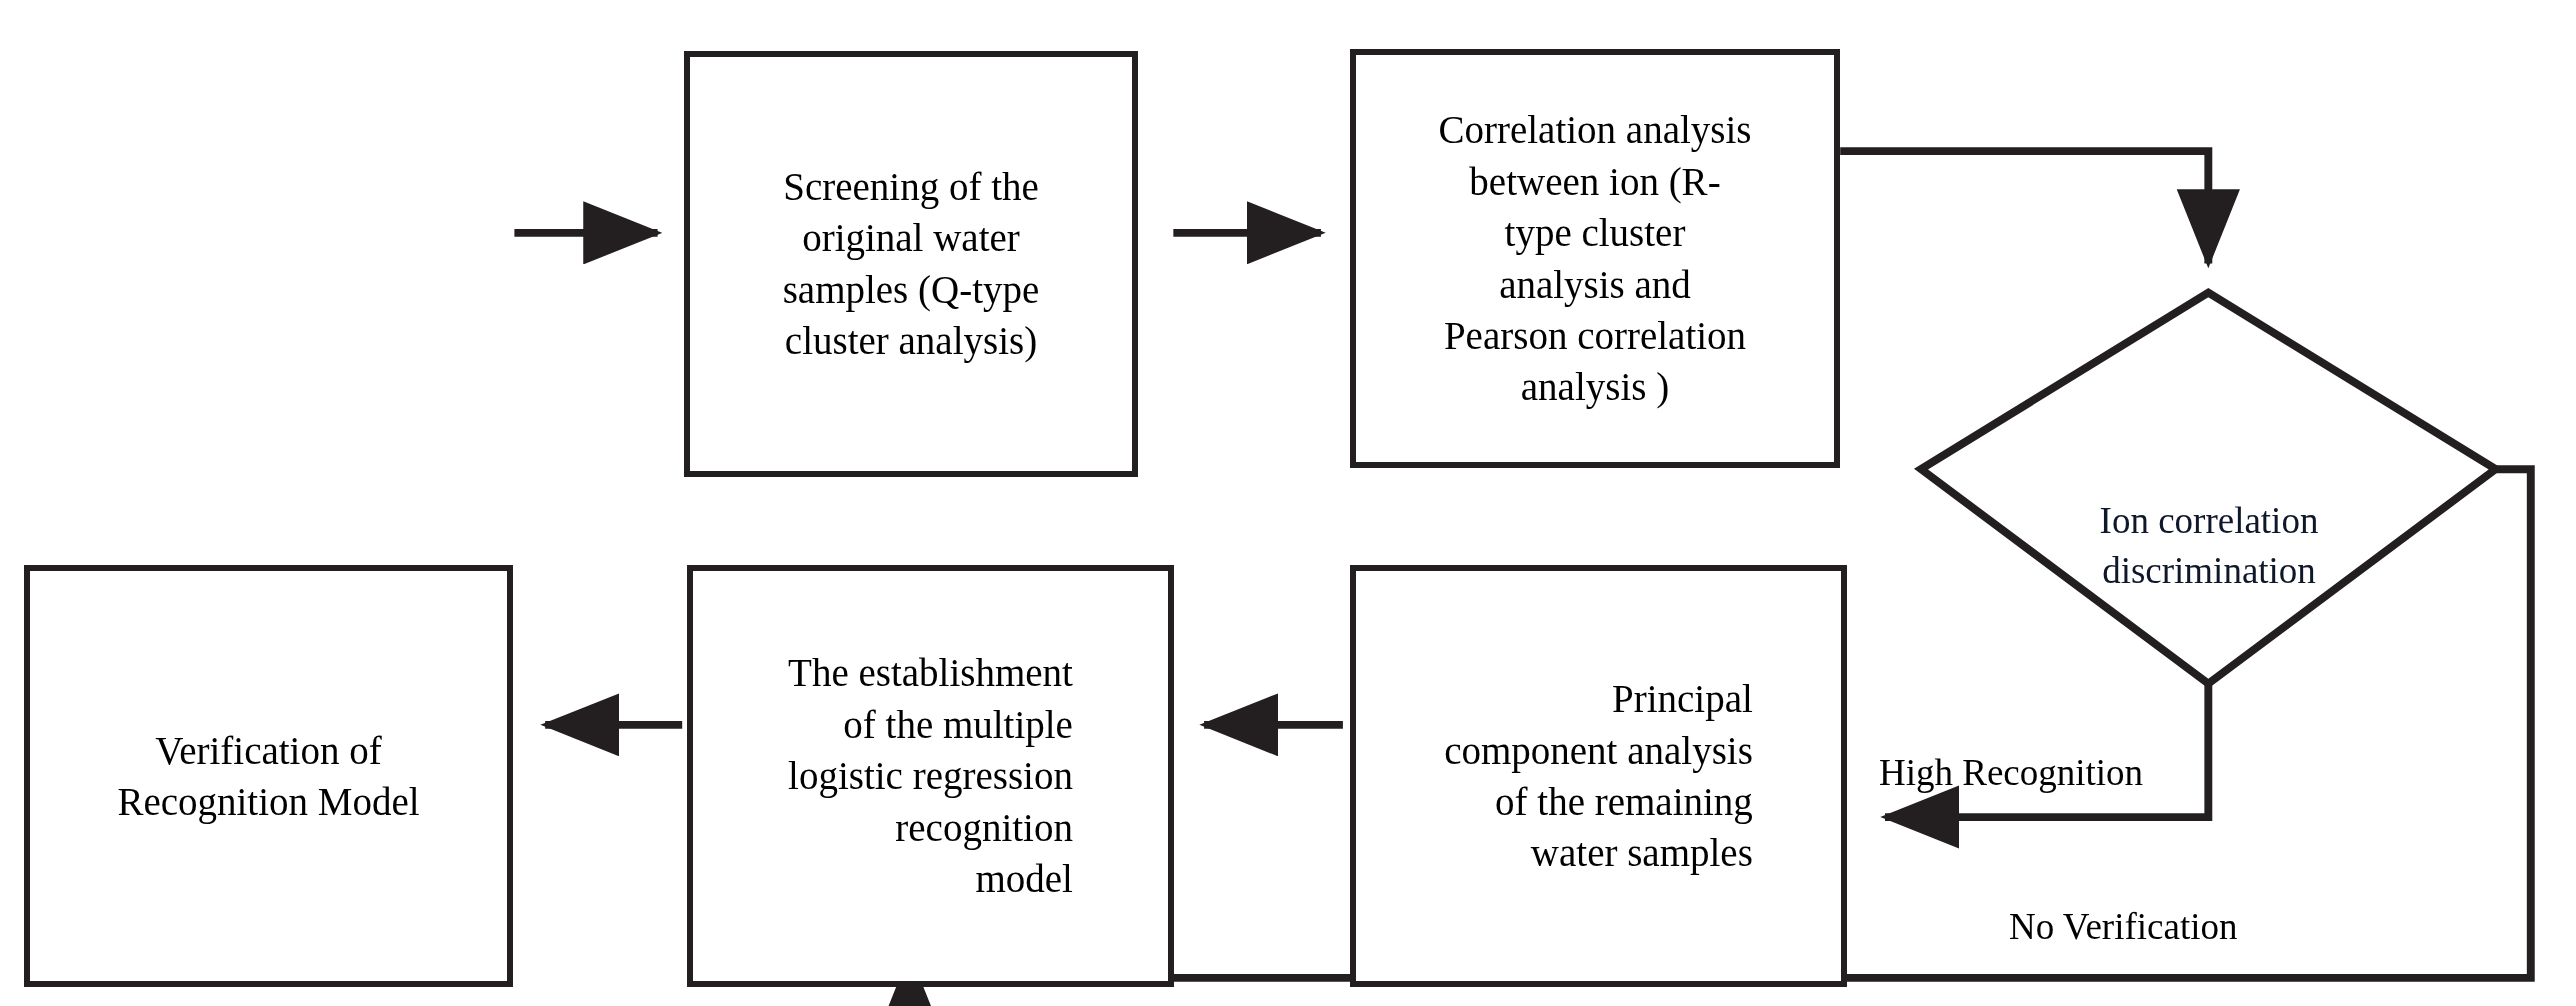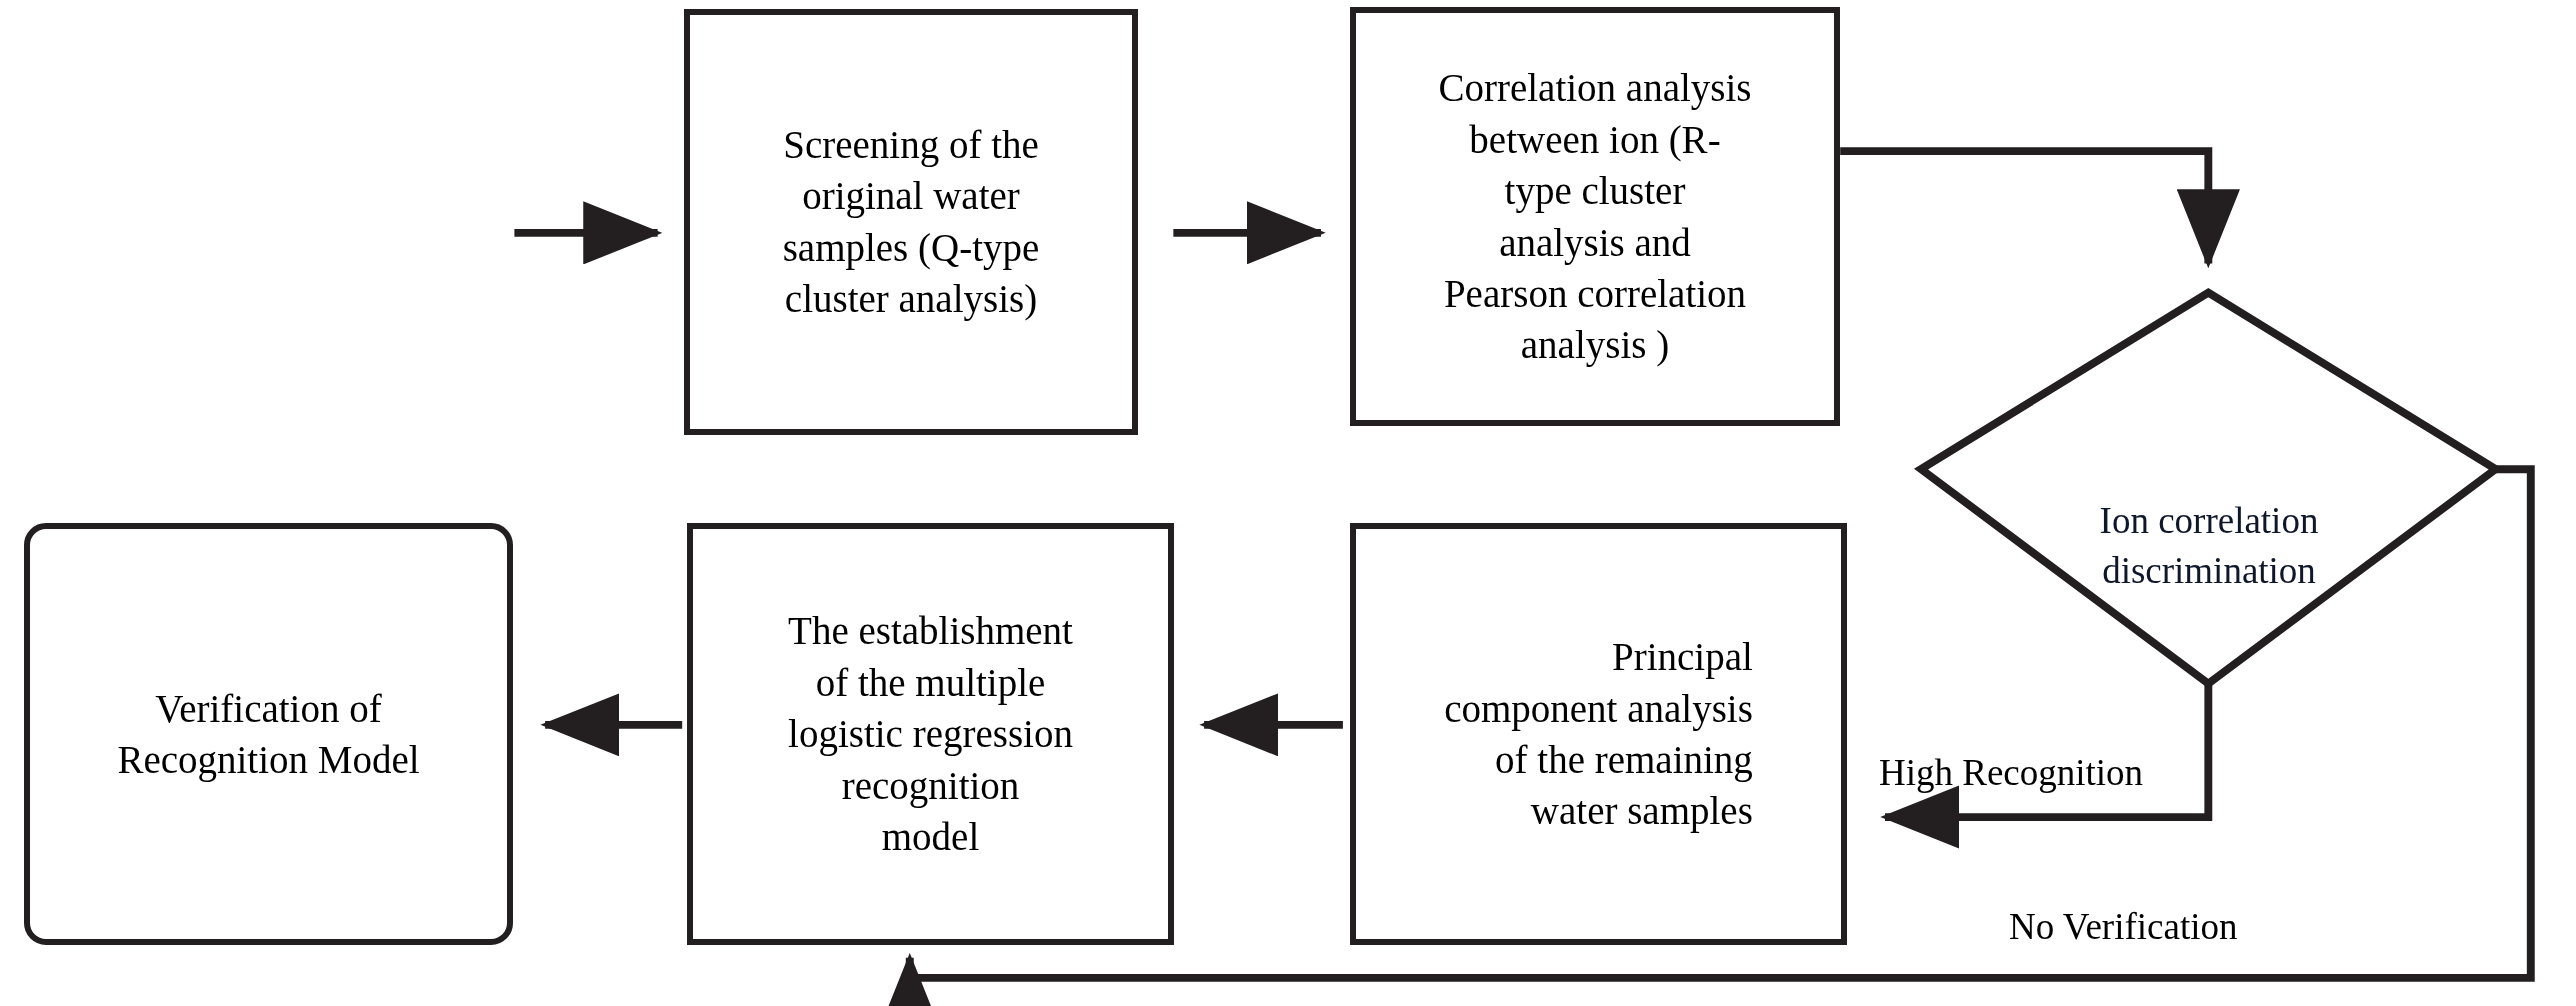--- a/index.html
+++ b/index.html
@@ -26,20 +26,21 @@
   }
   .node {
     position: absolute;
     box-sizing: border-box;
     border: 6.2px solid #231f20;
     background: #ffffff;
     display: flex;
     align-items: center;
     justify-content: center;
     text-align: center;
+    margin-top: 42px;
   }
   .node-label {
     display: block;
     color: #000000;
     font-size: 39px;
     line-height: 1.32;
     padding: 0 23px;
     white-space: pre-line;
   }
   .edge-label {
@@ -110,29 +111,29 @@
 discrimination</span>
   </div>
 
   <div class="node" style="left:1350px; top:523px; width:497px; height:422px;text-align:right;">
     <span class="node-label">Principal
 component analysis
 of the remaining
 water samples</span>
   </div>
 
-  <div class="node" style="left:687px; top:523px; width:487px; height:422px;">
+  <div class="node" style="left:687px; top:523px; width:487px; height:422px;text-align:right;">
     <span class="node-label">The establishment
 of the multiple
 logistic regression
 recognition
 model</span>
   </div>
 
-  <div class="node" style="left:24px; top:523px; width:489px; height:422px;border-radius:22px;">
+  <div class="node" style="left:24px; top:523px; width:489px; height:422px;">
     <span class="node-label">Verification of
 Recognition Model</span>
   </div>
 
   <div class="edge-label" style="left:1879px; top:751px;">
     <span>High Recognition</span>
   </div>
 
   <div class="edge-label" style="left:2009px; top:905px;">
     <span>No Verification</span>

